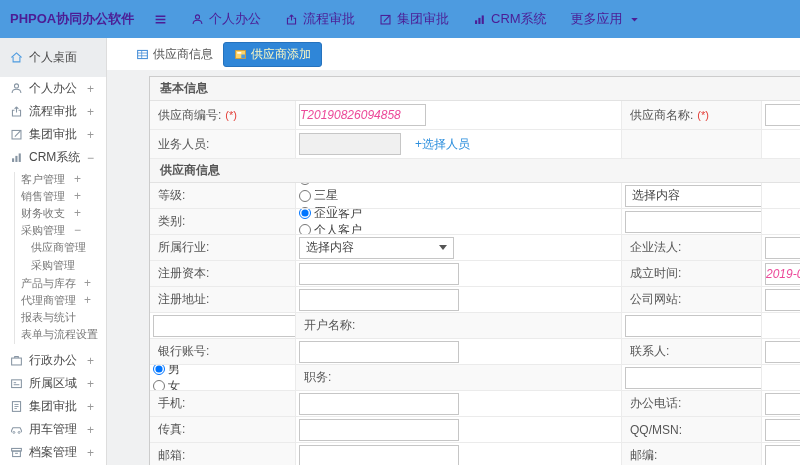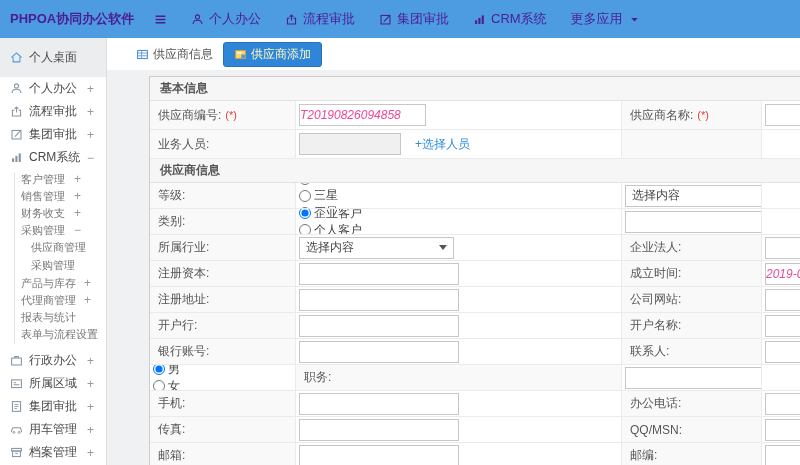--- a/index.html
+++ b/index.html
@@ -369,23 +369,20 @@
                 <input class="ipt" type="text" style="width: 158px;">
               </div>
               <div class="cl">
                 <span>公司网站:</span>
               </div>
               <div class="ci">
                 <input class="ipt" type="text" style="width: 150px;">
               </div>
             </div>
             <div class="frow">
-              <div class="cl">
-                <span>开户行:</span>
-              </div>
               <div class="ci">
                 <input class="ipt" type="text" style="width: 158px;">
               </div>
               <div class="cl">
                 <span>开户名称:</span>
               </div>
               <div class="ci">
                 <input class="ipt" type="text" style="width: 150px;">
               </div>
             </div>

